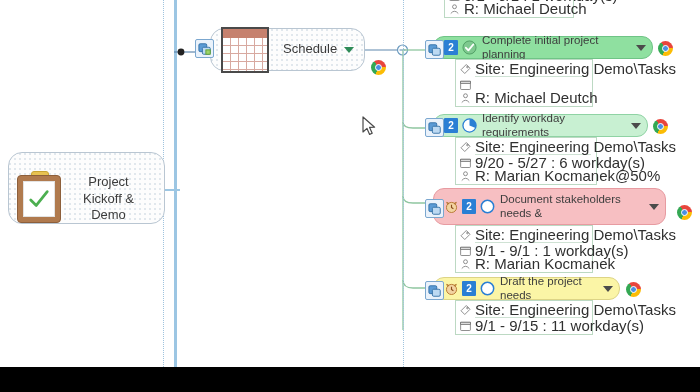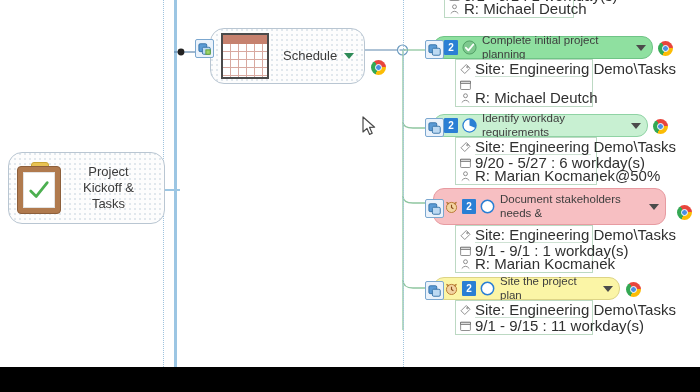--- a/index.html
+++ b/index.html
@@ -106,37 +106,37 @@
 
   <svg class="conn" style="left:174px;top:34px;width:40px;height:30px;">
     <line x1="0" y1="18" x2="32" y2="18" stroke="#5f87ad" stroke-width="1.2"></line>
     <circle cx="7" cy="18" r="3.4" fill="#222"></circle>
   </svg>
 
   <svg class="conn" style="left:160px;top:180px;width:22px;height:20px;">
     <line x1="3" y1="10" x2="20" y2="10" stroke="#9cc6e3" stroke-width="2"></line>
   </svg>
 
-  <div class="phase-node" style="left:8px;top:152px;width:157px;height:72px;padding:0 8px;">
+  <div class="phase-node" style="left:8px;top:152px;width:157px;height:72px;padding:0 8px;align-items:flex-end;">
     <div class="clipboard">
       <div class="clip"></div>
       <div class="board"></div>
       <div class="paper"></div>
       <svg class="tick" viewBox="0 0 24 24">
         <path d="M3 13 L9 19 L21 4" fill="none" stroke="#4caf50" stroke-width="3" stroke-linecap="round" stroke-linejoin="round"></path>
       </svg>
     </div>
     <div class="phase-label" style="flex:1;font-size:13px;">
       <div>Project</div>
       <div>Kickoff &amp;</div>
-      <div>Tasks</div>
-    </div>
-  </div>
-
-  <div class="phase-node" style="left:210px;top:28px;width:155px;height:56px;padding:0 10px;">
+      <div>Demo</div>
+    </div>
+  </div>
+
+  <div class="phase-node" style="left:210px;top:28px;width:155px;height:43px;padding:0 10px;">
     <div class="calendar">
       <div class="cal-top"></div>
         <div class="grid"></div>
     </div>
     <div class="phase-label" style="flex:1;font-size:13px;margin-left:14px;text-align:left;">Schedule</div>
     <div class="caret"></div>
   </div>
   <div class="link-badge" style="left:195px;top:39px;">
     <svg width="14" height="14" viewBox="0 0 16 16">
         <rect x="1" y="2" width="9" height="9" rx="1.5" fill="#5b9bd5" stroke="#2e6da4"></rect>
@@ -321,21 +321,21 @@
     <div class="task-head head-yellow" style="position:absolute;left:8px;top:0;width:187px;height:23px;">
       <svg class="alarm" viewBox="0 0 16 16">
         <circle cx="8" cy="9" r="5.4" fill="#f2d3a0" stroke="#b5762f"></circle>
         <path d="M2.6 3.6 L5.4 5.2 M13.4 3.6 L10.6 5.2" stroke="#b5762f" stroke-width="1.4"></path>
         <path d="M8 6 L8 9 L10 10.4" stroke="#8a4b1b" stroke-width="1.2" fill="none"></path>
       </svg>
       <div class="badge-num">2</div>
       <svg class="st" viewBox="0 0 16 16">
         <circle cx="8" cy="8" r="6.6" fill="#fff" stroke="#2a7fd4" stroke-width="1.6"></circle>
       </svg>
-      <div class="task-title">Site the project plan</div>
+      <div class="task-title">Draft the project needs</div>
       <div class="head-caret"></div>
     </div>
     <div class="details" style="position:absolute;left:30px;top:23px;width:138px;">
       <div class="drow">
         <svg class="di" viewBox="0 0 16 16">
             <path d="M9 2 L14 7 L7 14 L2 9 Z" fill="none" stroke="#6b6b6b"></path>
             <circle cx="10.6" cy="5.4" r="1.1" fill="none" stroke="#6b6b6b"></circle>
           </svg>
         <span>Site: Engineering Demo\Tasks</span>
       </div>

